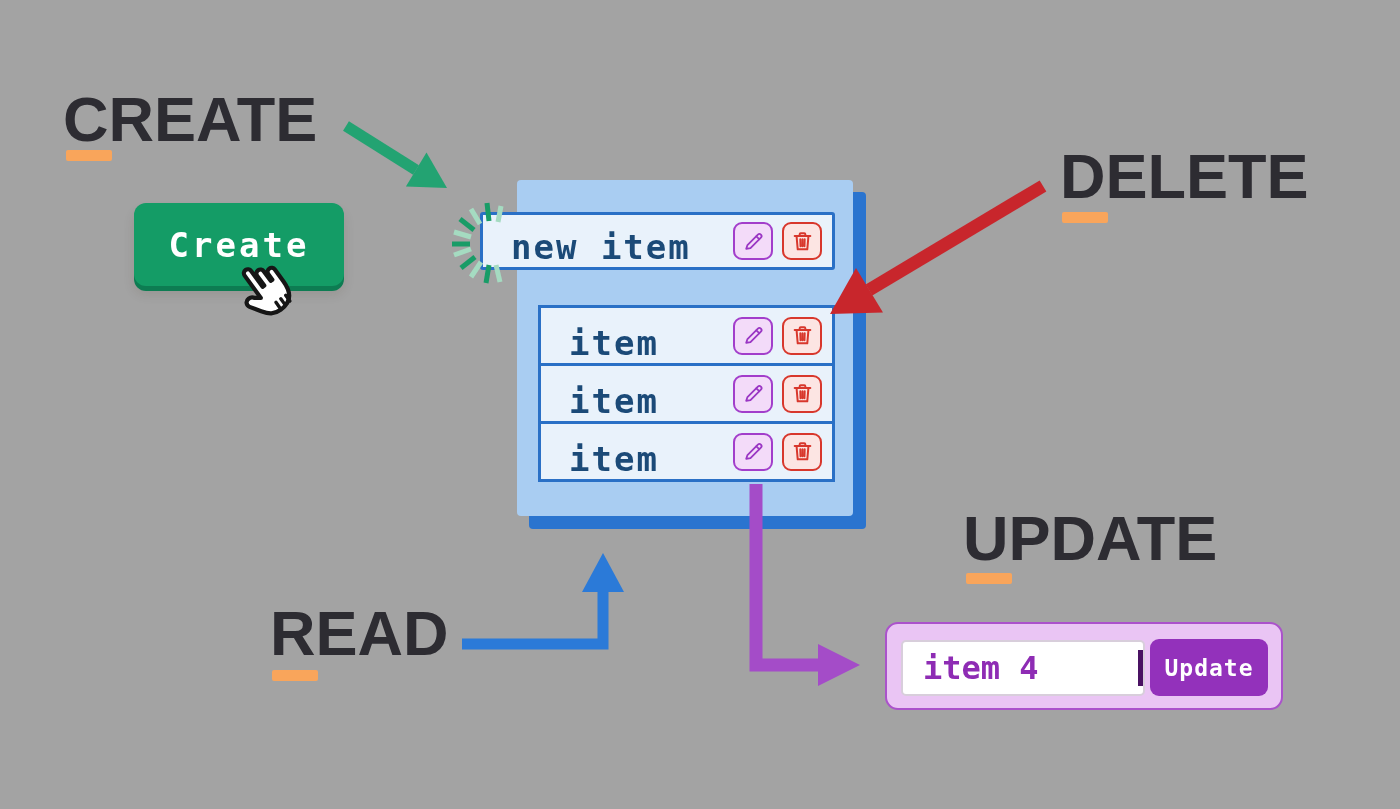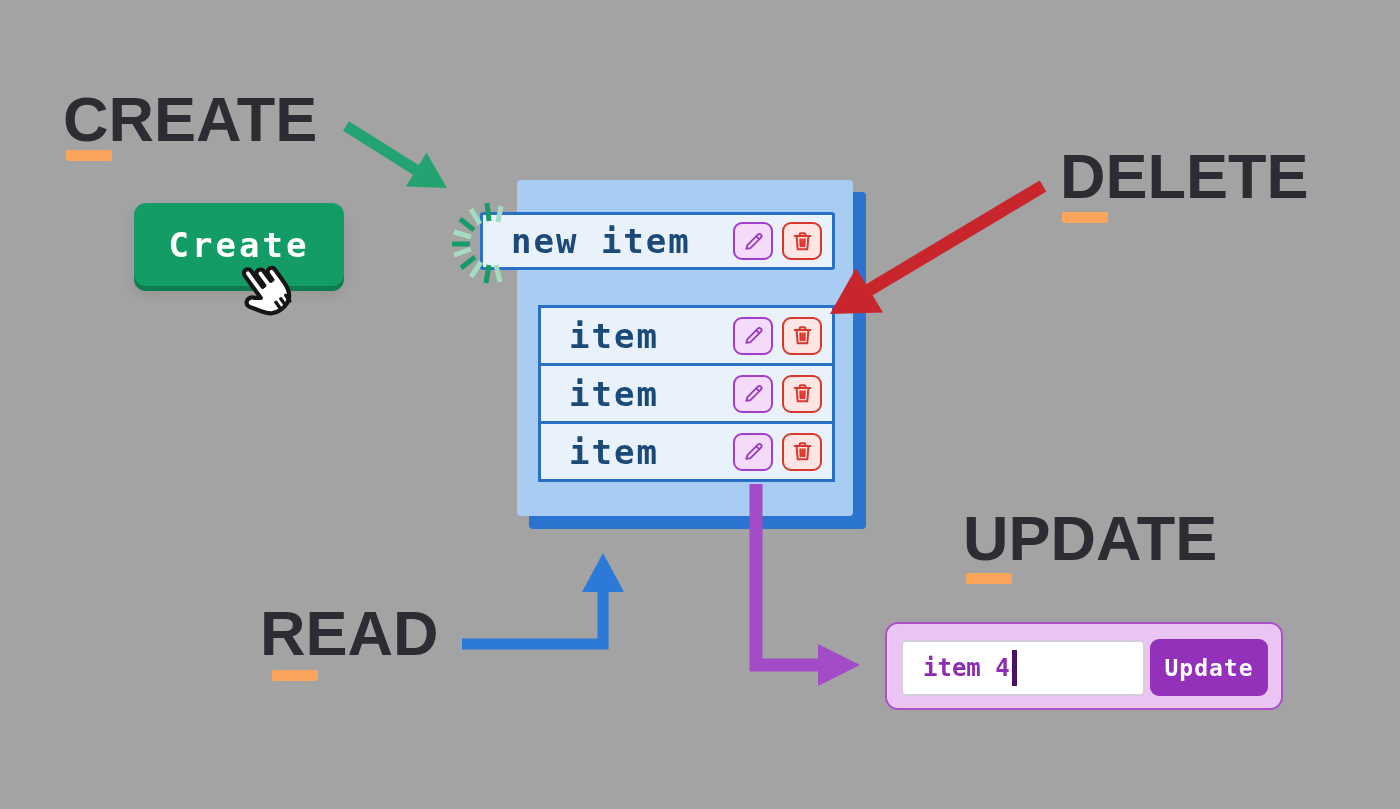--- a/index.html
+++ b/index.html
@@ -15,21 +15,21 @@
     font-size:63px;font-weight:700;color:#2d2c32;
     letter-spacing:0;line-height:1;white-space:nowrap;
   }
   .underline{
     position:absolute;width:46px;height:11px;background:#f9a55b;border-radius:2px;
   }
   #h-create{left:63px;top:88px;}
   #u-create{left:66px;top:150px;}
   #h-delete{left:1060px;top:145px;}
   #u-delete{left:1062px;top:212px;}
-  #h-read{left:260px;top:602px;}
+  #h-read{left:270px;top:602px;}
   #u-read{left:272px;top:670px;}
   #h-update{left:963px;top:507px;}
   #u-update{left:966px;top:573px;}
 
   
   .create-btn{
     position:absolute;left:134px;top:203px;width:210px;height:83px;
     background:#149c66;border:none;border-radius:12px;
     box-shadow:0 5px 0 #0d7c52,0 8px 12px rgba(60,40,20,.12);
     color:#ffffff;font-family:"DejaVu Sans Mono",monospace;
@@ -47,21 +47,21 @@
     position:absolute;left:529px;top:192px;width:337px;height:337px;
     background:#2a74cf;border-radius:4px;z-index:1;
   }
   .panel{
     position:absolute;left:517px;top:180px;width:336px;height:336px;
     background:#a9cdf2;border-radius:4px;z-index:2;
   }
   .list-row{
     position:absolute;box-sizing:border-box;
     background:#e9f2fb;border:3px solid #2a70c6;
-    display:flex;align-items:center;z-index:3;
+    display:flex;align-items:flex-end;z-index:3;
     font-family:"DejaVu Sans Mono",monospace;font-weight:700;
     font-size:34px;letter-spacing:2px;color:#1b4a78;
     padding-left:28px;
   }
   #row-new{left:480px;top:212px;width:355px;height:58px;border-radius:3px;}
   #row-1{left:538px;top:305px;width:297px;height:61px;}
   #row-2{left:538px;top:363px;width:297px;height:61px;}
   #row-3{left:538px;top:421px;width:297px;height:61px;}
   .row-btns{
     position:absolute;right:10px;top:50%;transform:translateY(-50%);
@@ -80,21 +80,21 @@
   .update-panel{
     position:absolute;left:885px;top:622px;width:398px;height:88px;
     box-sizing:border-box;background:#eac5f4;border:2.5px solid #ab52cb;
     border-radius:13px;z-index:3;
   }
   .update-input{
     position:absolute;left:14px;top:16px;width:244px;height:56px;
     box-sizing:border-box;background:#ffffff;border:2px solid #d8cedb;
     border-radius:5px;display:flex;align-items:center;padding-left:20px;
     font-family:"DejaVu Sans Mono",monospace;font-weight:700;
-    font-size:24px;color:#8e2cb4;letter-spacing:0;
+    font-size:32px;color:#8e2cb4;letter-spacing:0;justify-content:space-between;
   }
   .caret{
     display:inline-block;width:5px;height:36px;background:#4a1263;margin-left:2px;
   }
   .update-btn{
     position:absolute;right:13px;top:15px;width:118px;height:57px;
     background:#9331bb;border:none;border-radius:9px;
     color:#ffffff;font-family:"DejaVu Sans Mono",monospace;
     font-size:23px;font-weight:700;letter-spacing:1px;
     display:flex;align-items:center;justify-content:center;cursor:pointer;

